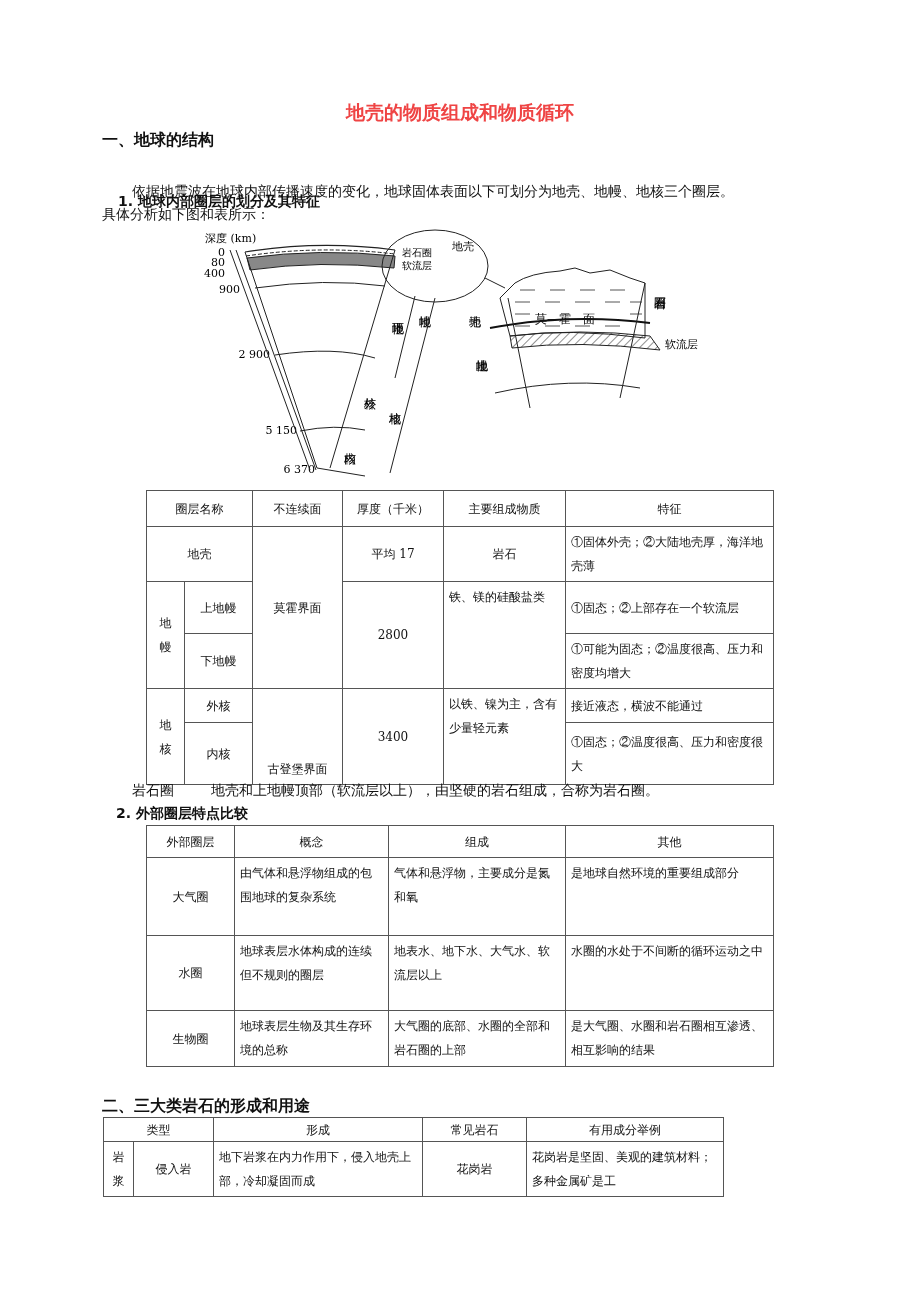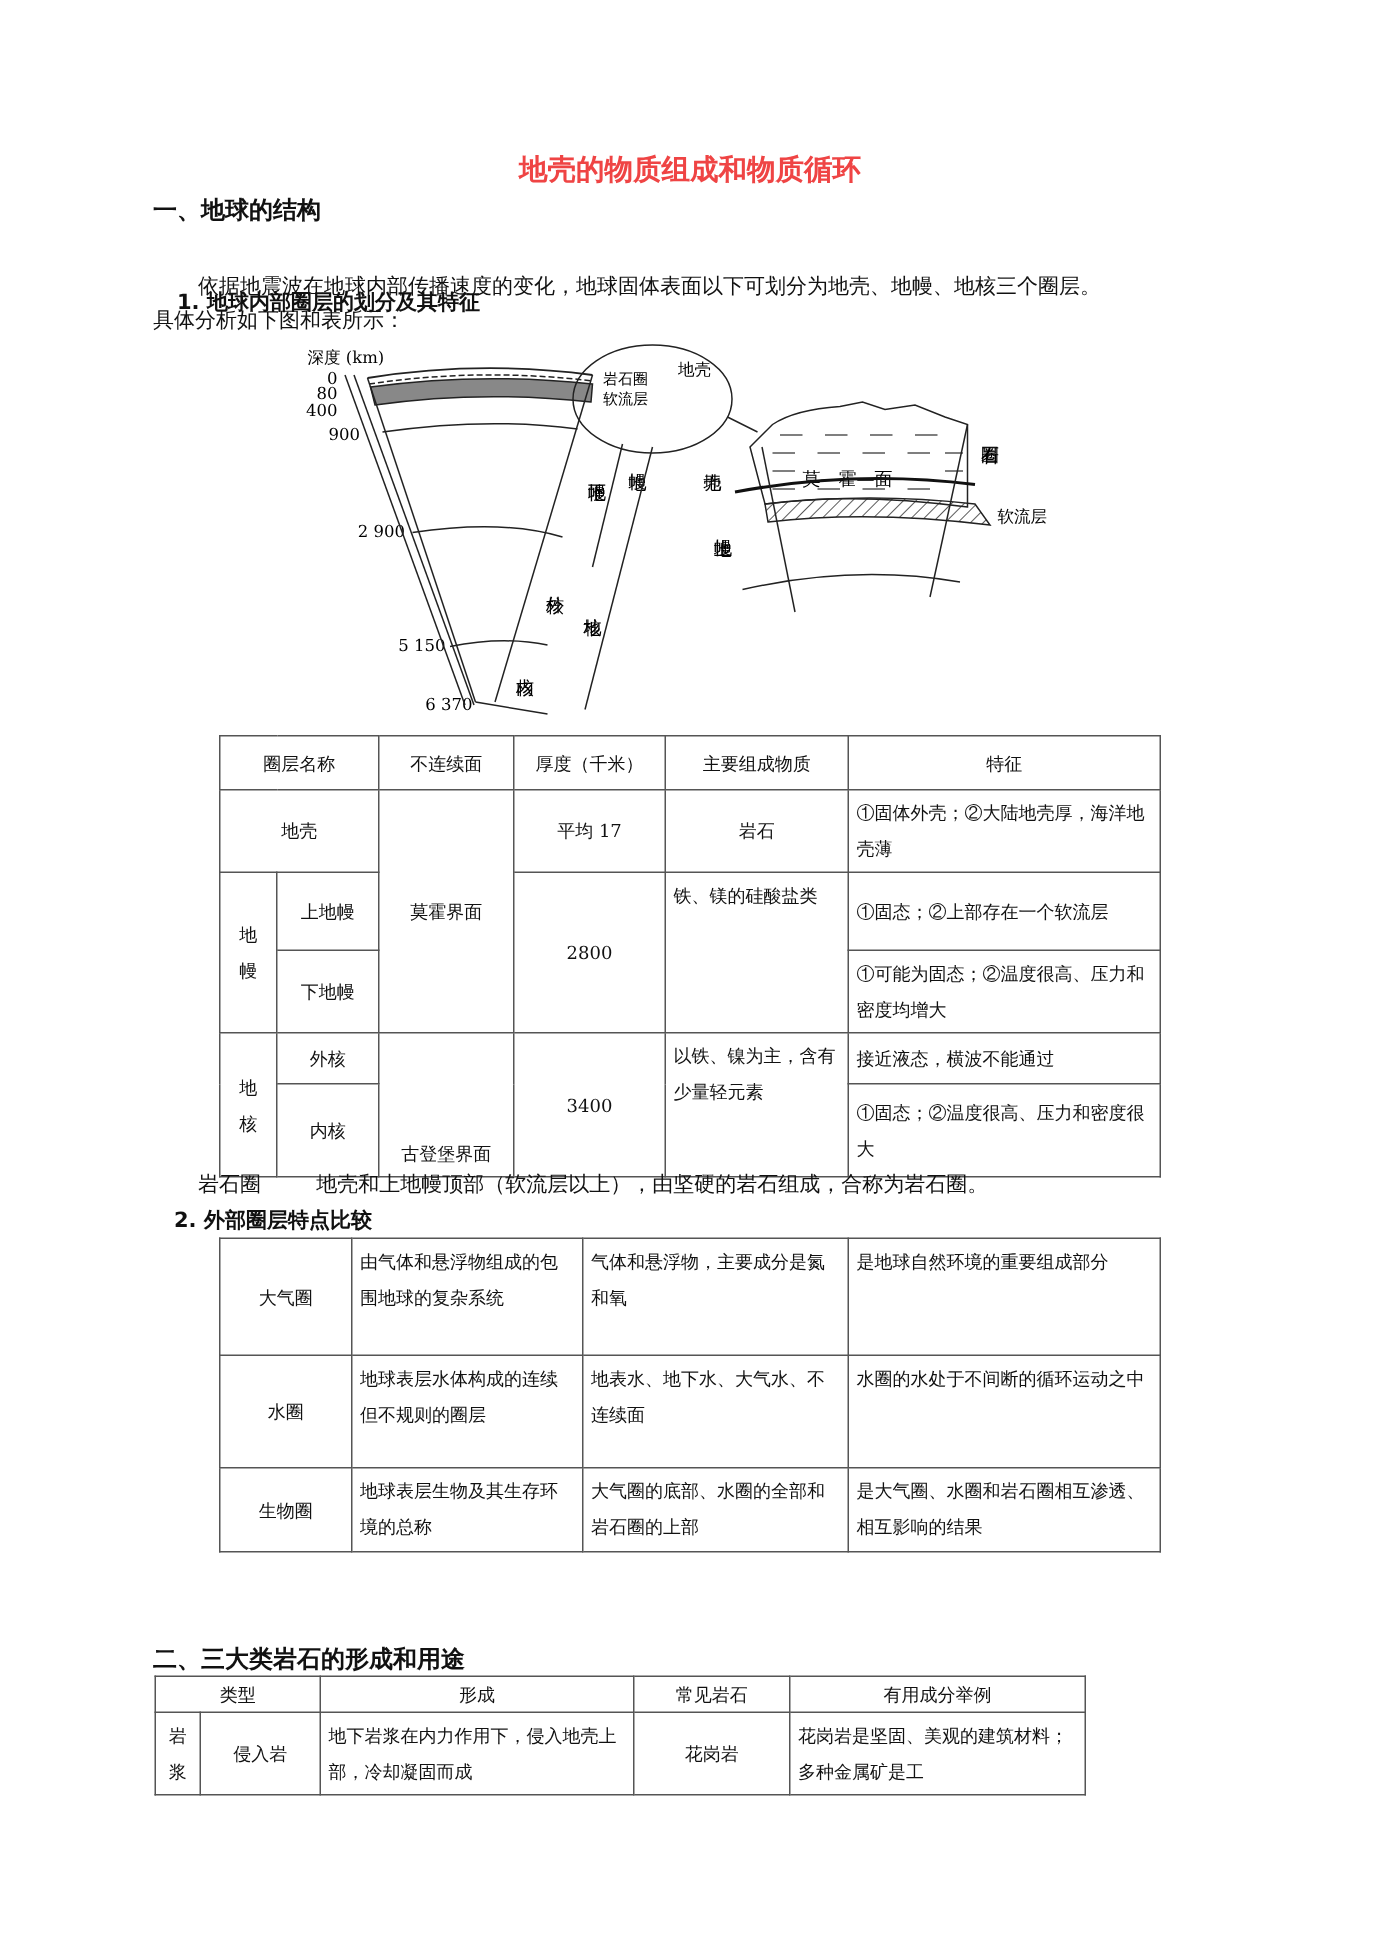--- a/index.html
+++ b/index.html
@@ -164,30 +164,36 @@
 <div class="abs h2" style="left:116px;top:805px;">2. 外部圈层特点比较</div>
 
 <table class="t" style="left:146px;top:825px;width:627px;">
   <colgroup>
     <col style="width:88px">
       <col style="width:154px">
       <col style="width:177px">
       <col style="width:208px">
   </colgroup>
   <tbody>
+      <tr style="height:32px">
+    <td class="c">外部圈层</td>
+    <td class="c">概念</td>
+    <td class="c">组成</td>
+    <td class="c">其他</td>
+  </tr>
   <tr style="height:78px">
     <td class="c">大气圈</td>
     <td class="l top">由气体和悬浮物组成的包围地球的复杂系统</td>
     <td class="l top">气体和悬浮物，主要成分是氮和氧</td>
     <td class="l top">是地球自然环境的重要组成部分</td>
   </tr>
   <tr style="height:75px">
     <td class="c">水圈</td>
     <td class="l top">地球表层水体构成的连续但不规则的圈层</td>
-    <td class="l top">地表水、地下水、大气水、不连续面</td>
+    <td class="l top">地表水、地下水、大气水、软流层以上</td>
     <td class="l top">水圈的水处于不间断的循环运动之中</td>
   </tr>
   <tr style="height:56px">
     <td class="c">生物圈</td>
     <td class="l top">地球表层生物及其生存环境的总称</td>
     <td class="l top">大气圈的底部、水圈的全部和岩石圈的上部</td>
     <td class="l top">是大气圈、水圈和岩石圈相互渗透、相互影响的结果</td>
   </tr>
 </tbody>
   </table>

